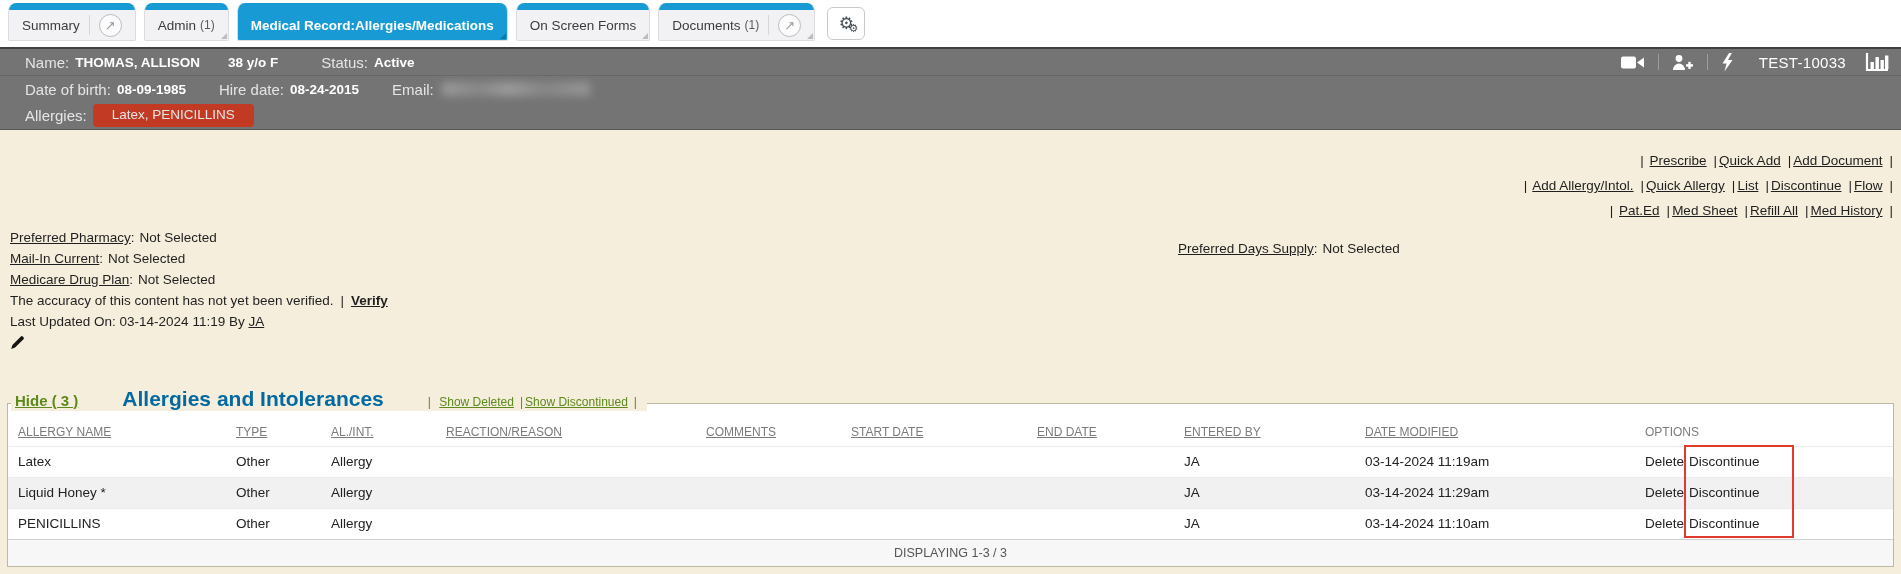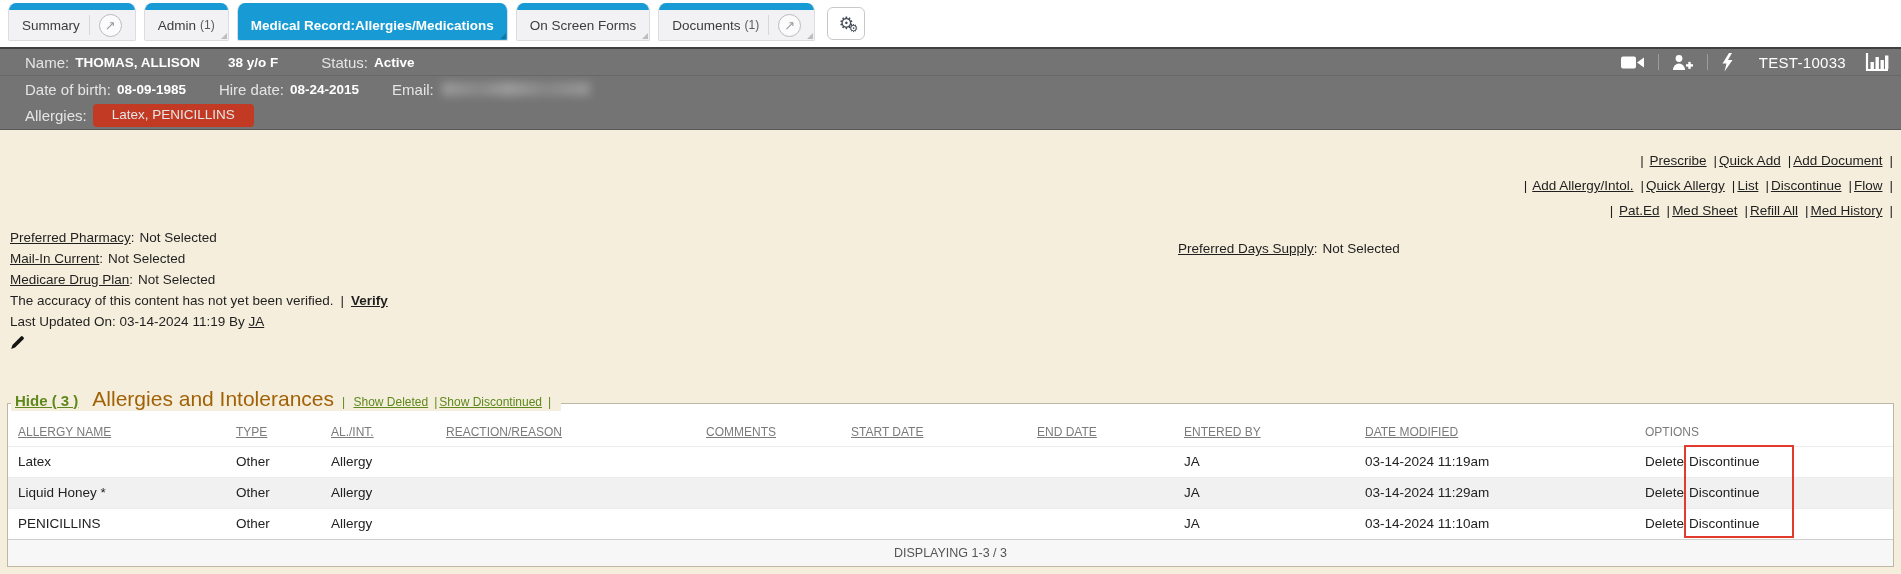--- a/index.html
+++ b/index.html
@@ -63,23 +63,23 @@
   .ival { margin-left: 5px; }
   .verify-link { font-weight: bold; text-decoration: underline; cursor: pointer; }
   .verify-link::before { content: "|"; display: inline-block; text-decoration: none; font-weight: normal; padding: 0 7px; }
   .ja-link { text-decoration: underline; cursor: pointer; }
   .pencil { margin-top: 3px; width: 16px; height: 16px; cursor: pointer; }
   .rightinfo { position: absolute; left: 1178px; top: 11px; font-size: 13.5px; color: #1f1f1f; }
 
   
   .panel { position: relative; margin: 52px 7px 0 7px; border: 1px solid #bcb8a2; background: #fff; }
   .panel-legend { position: absolute; top: -17px; left: 3px; background: #f5eedc; padding: 0 8px 0 4px;
-                  display: flex; align-items: baseline; white-space: nowrap; }
+                  display: flex; align-items: baseline; white-space: nowrap; gap: 36px; }
   .hide-link { color: #5d891c; font-weight: bold; font-size: 15px; text-decoration: underline; cursor: pointer; }
-  .panel-title { color: #a16207; font-weight: normal; font-size: 21px; margin-left: 14px; }
+  .panel-title { color: #0369a1; font-weight: bold; font-size: 21px; margin-left: 8px; }
   .show-links { font-size: 12px; color: #5d891c; margin-left: 8px; }
   .show-links::before { content: "|"; padding-right: 5px; }
   .glnk { color: #5d891c; text-decoration: underline; cursor: pointer; }
   .glnk::after { content: "|"; display: inline-block; text-decoration: none; padding: 0 2px 0 6px; }
 
   table.alg { width: 100%; border-collapse: collapse; table-layout: fixed; margin-top: 15px; }
   table.alg th { font-size: 12px; font-weight: normal; color: #7b7b7b; text-align: left;
                  padding: 6px 0 7px 10px; white-space: nowrap; overflow: hidden; }
   table.alg th .sortable { text-decoration: underline; cursor: pointer; }
   table.alg td { font-size: 13.5px; color: #222; padding: 7px 0 8px 10px; white-space: nowrap; overflow: hidden; }

